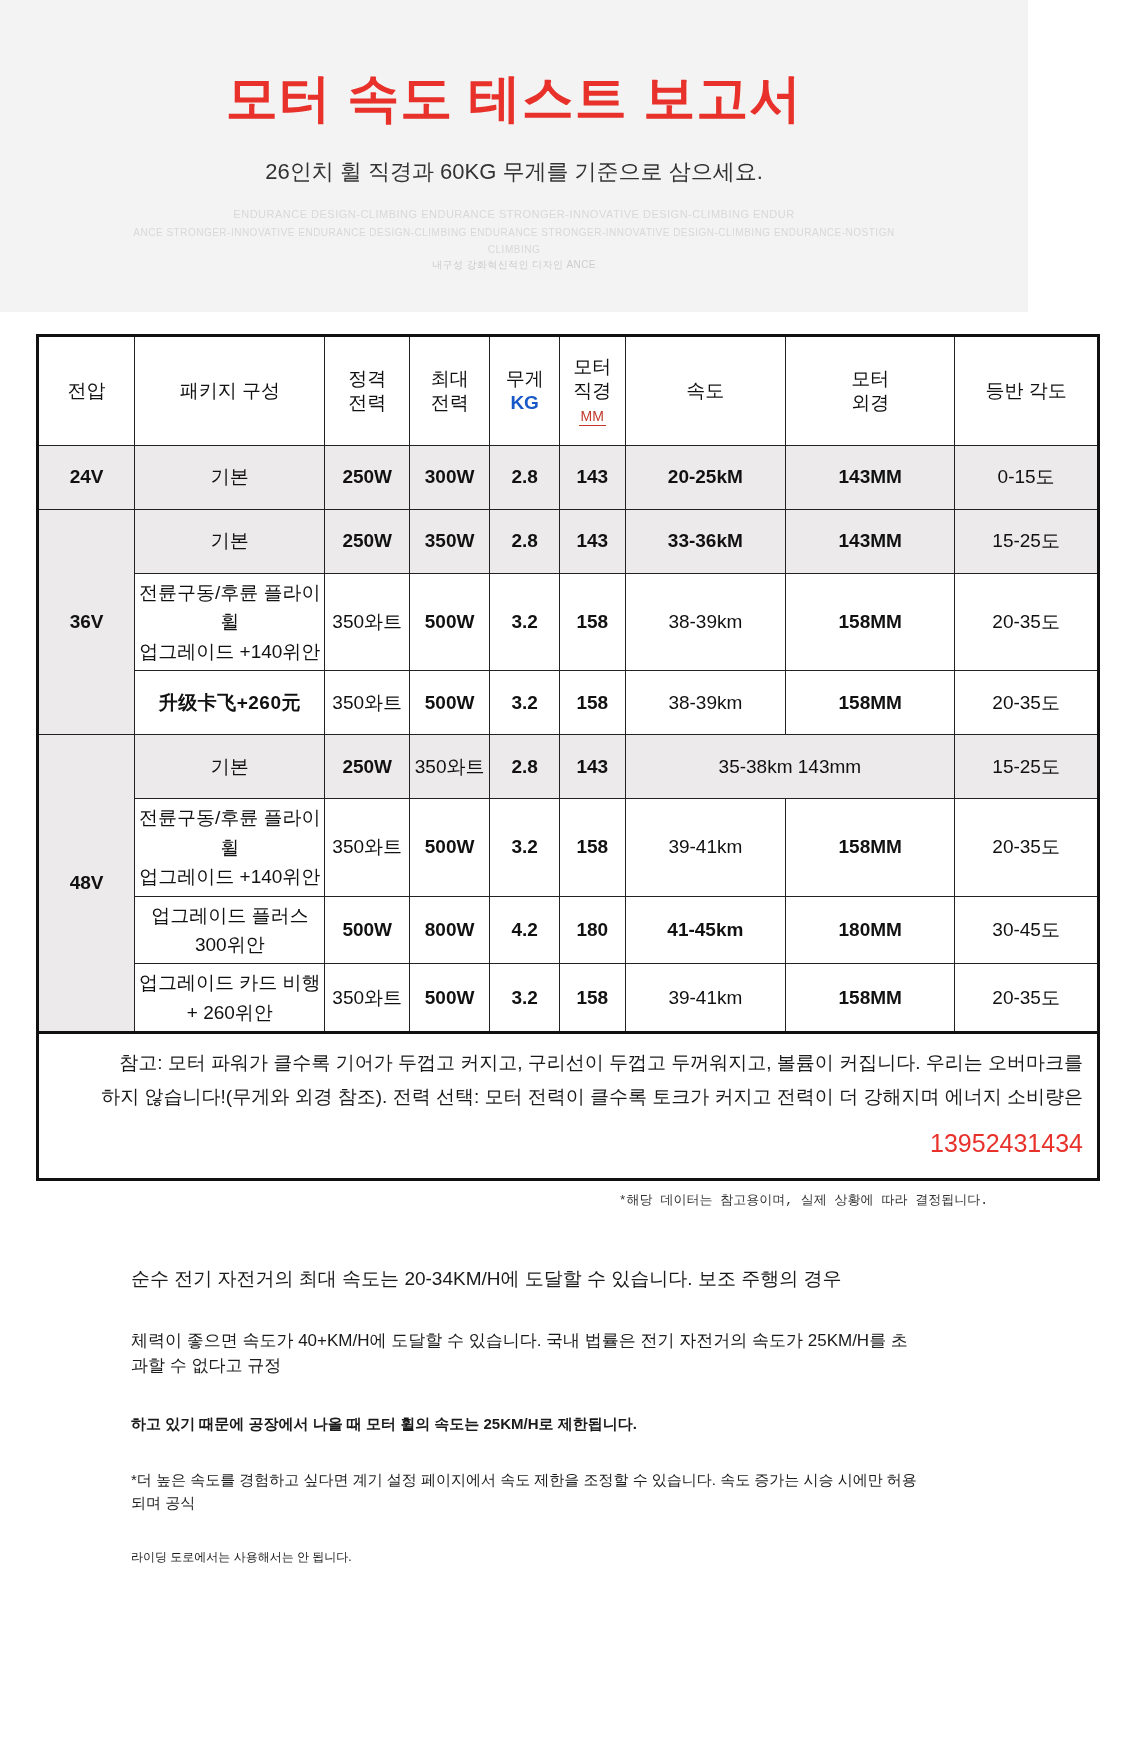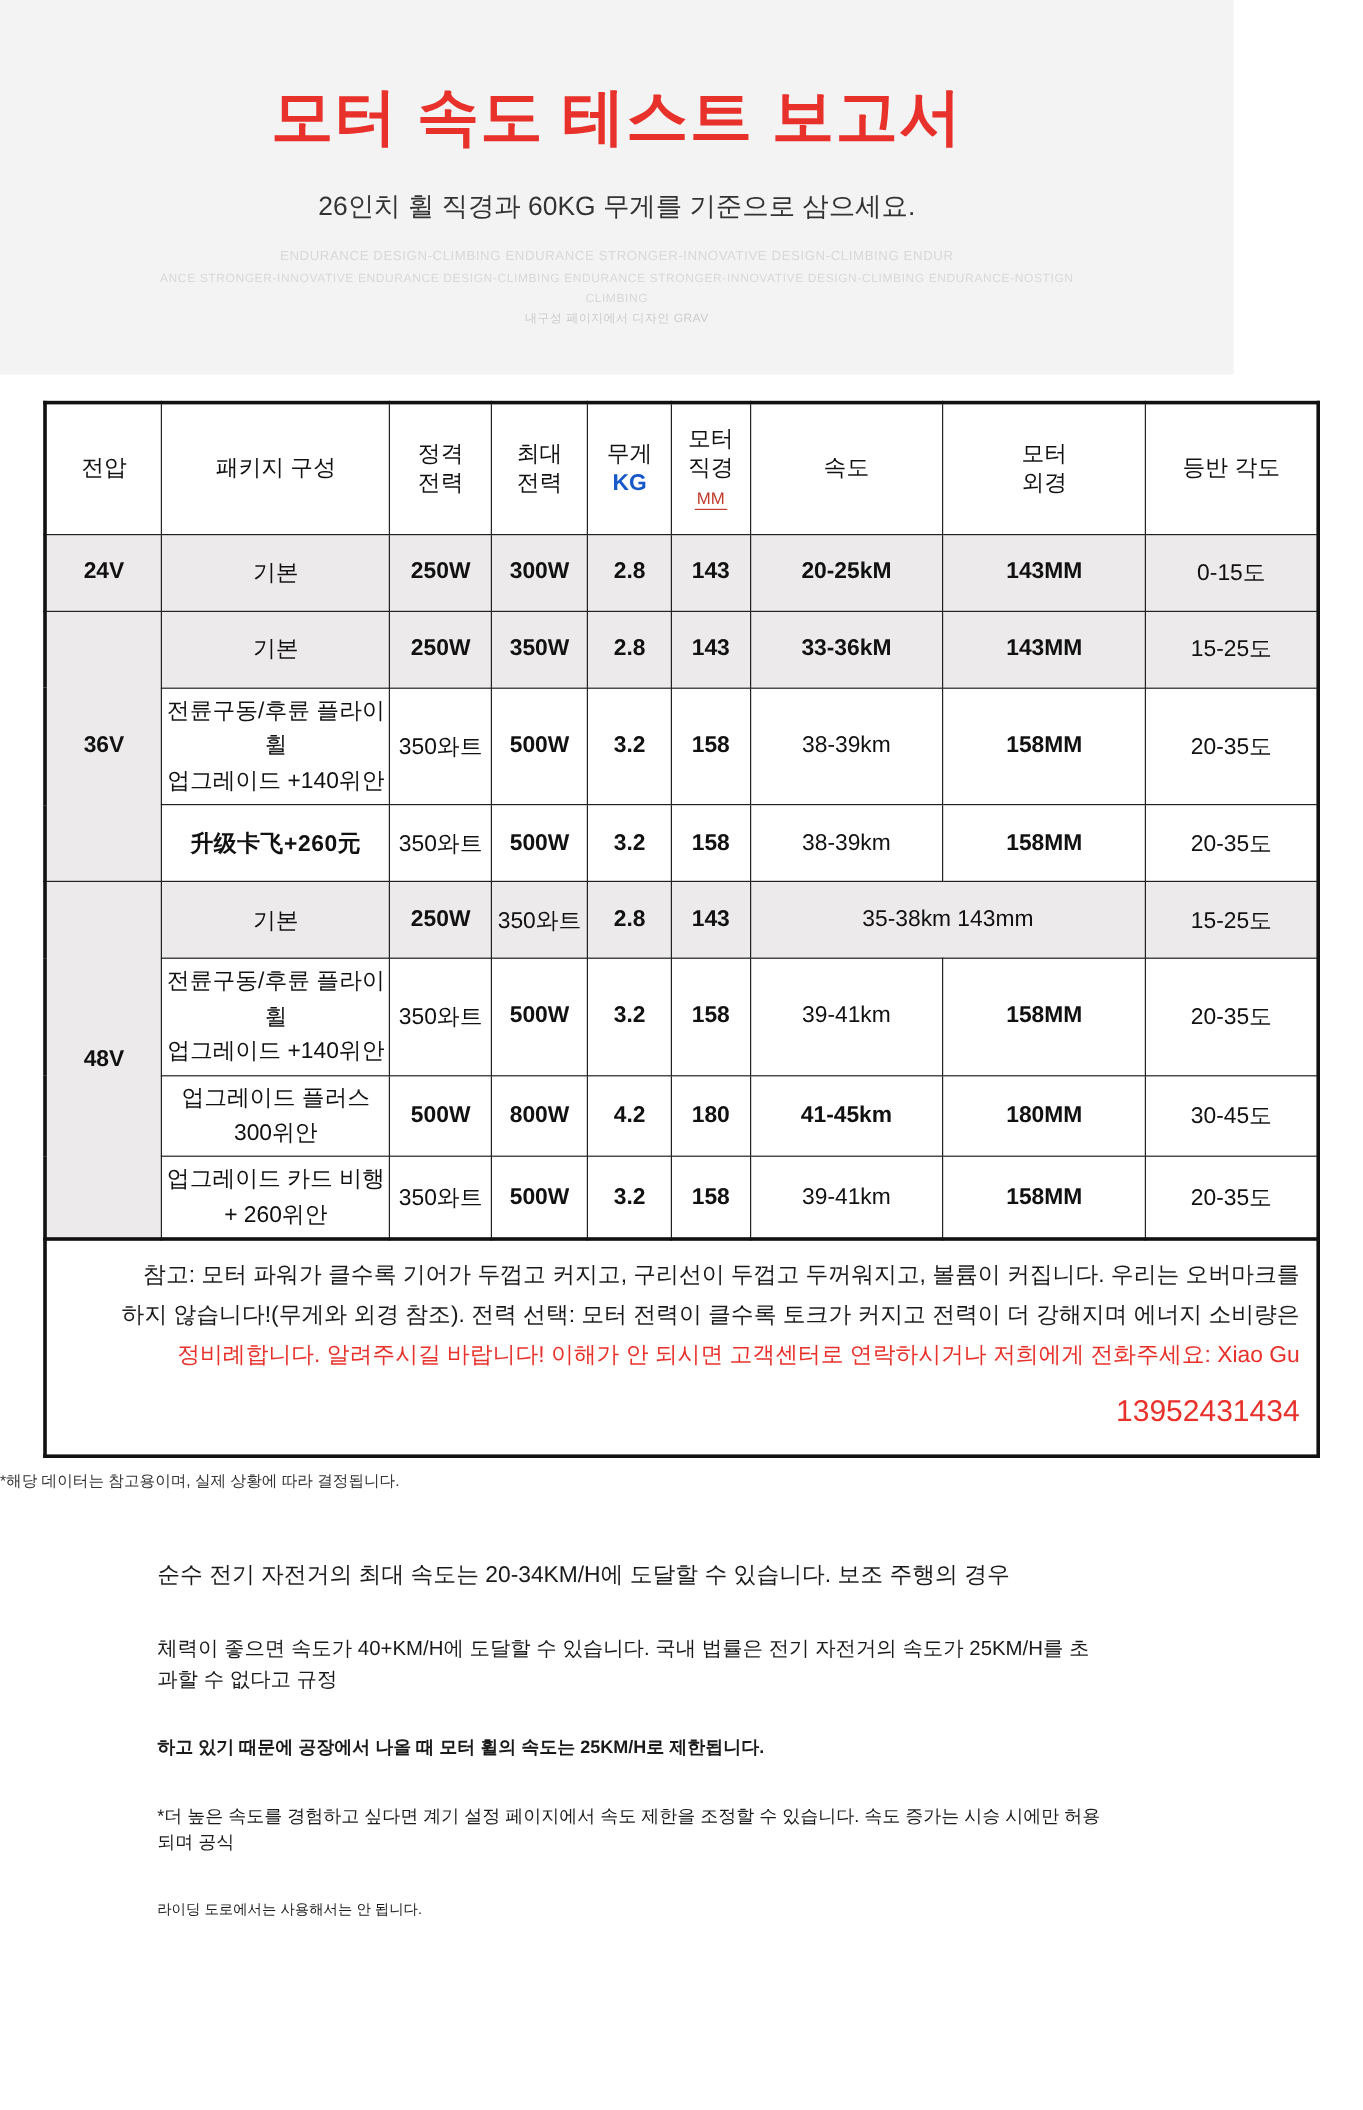--- a/index.html
+++ b/index.html
@@ -158,24 +158,25 @@
   }
   .note p { margin: 0; text-align: right; }
   .note .red { color: #e8312a; }
   .note .phone {
     color: #e8312a;
     font-size: 25px;
     line-height: 1.5;
     margin-top: 12px;
   }
   .disclaimer {
-    text-align: left;
+    text-align: right;
     font-size: 13px;
     color: #333;
     padding: 10px 40px 0 0;
+    font-family: Liberation Mono, monospace;
   }
 
   
   .footer {
     padding: 56px 110px 40px 118px;
   }
   .footer p {
     margin: 0 0 34px 13px;
     line-height: 1.5;
   }
@@ -189,21 +190,21 @@
 <body>
 
 <div class="page">
 
   <div class="header">
     <h1 class="header-title">모터 속도 테스트 보고서</h1>
     <div class="header-sub">26인치 휠 직경과 60KG 무게를 기준으로 삼으세요.</div>
     <div class="ghost-line">ENDURANCE DESIGN-CLIMBING ENDURANCE STRONGER-INNOVATIVE DESIGN-CLIMBING ENDUR</div>
     <div class="ghost-line small">ANCE STRONGER-INNOVATIVE ENDURANCE DESIGN-CLIMBING ENDURANCE STRONGER-INNOVATIVE DESIGN-CLIMBING ENDURANCE-NOSTIGN</div>
     <div class="ghost-line small">CLIMBING</div>
-    <div class="ghost-brand">내구성 페이지에서 디자인 GRAV</div>
+    <div class="ghost-brand">내구성 강화혁신적인 디자인 ANCE</div>
   </div>
 
   <div class="table-wrap">
     <table class="spec">
       <colgroup>
         <col class="col-v">
           <col class="col-pkg">
           <col class="col-rate">
           <col class="col-max">
         <col class="col-wt">
@@ -338,21 +339,20 @@
           <td class="mid">158MM</td>
           <td class="plain">20-35도</td>
         </tr>
       </tbody>
     </table>
   </div>
 
   <div class="note">
     <p>참고: 모터 파워가 클수록 기어가 두껍고 커지고, 구리선이 두껍고 두꺼워지고, 볼륨이 커집니다. 우리는 오버마크를</p>
     <p>하지 않습니다!(무게와 외경 참조). 전력 선택: 모터 전력이 클수록 토크가 커지고 전력이 더 강해지며 에너지 소비량은</p>
-    <p class="red">정비례합니다. 알려주시길 바랍니다! 이해가 안 되시면 고객센터로 연락하시거나 저희에게 전화주세요: Xiao Gu</p>
     <p class="phone">13952431434</p>
   </div>
 
   <div class="disclaimer">*해당 데이터는 참고용이며, 실제 상황에 따라 결정됩니다.</div>
 
   <div class="footer">
     <p class="fp1">순수 전기 자전거의 최대 속도는 20-34KM/H에 도달할 수 있습니다. 보조 주행의 경우</p>
     <p class="fp2">체력이 좋으면 속도가 40+KM/H에 도달할 수 있습니다. 국내 법률은 전기 자전거의 속도가 25KM/H를 초과할 수 없다고 규정</p>
     <p class="fp3">하고 있기 때문에 공장에서 나올 때 모터 휠의 속도는 25KM/H로 제한됩니다.</p>
     <p class="fp4">*더 높은 속도를 경험하고 싶다면 계기 설정 페이지에서 속도 제한을 조정할 수 있습니다. 속도 증가는 시승 시에만 허용되며 공식</p>

